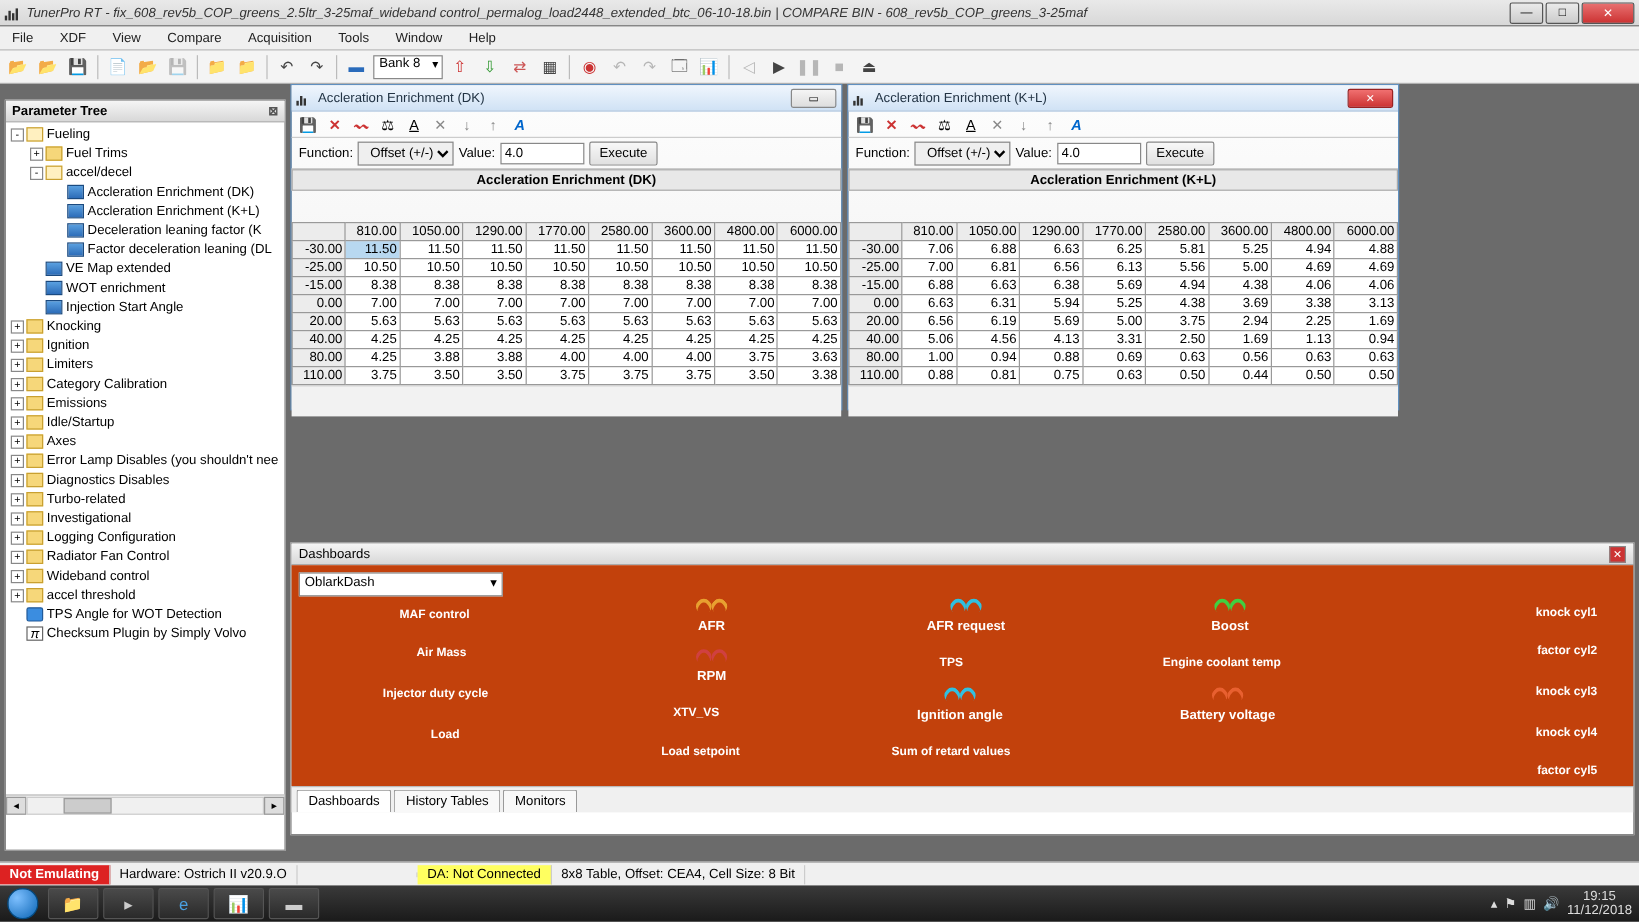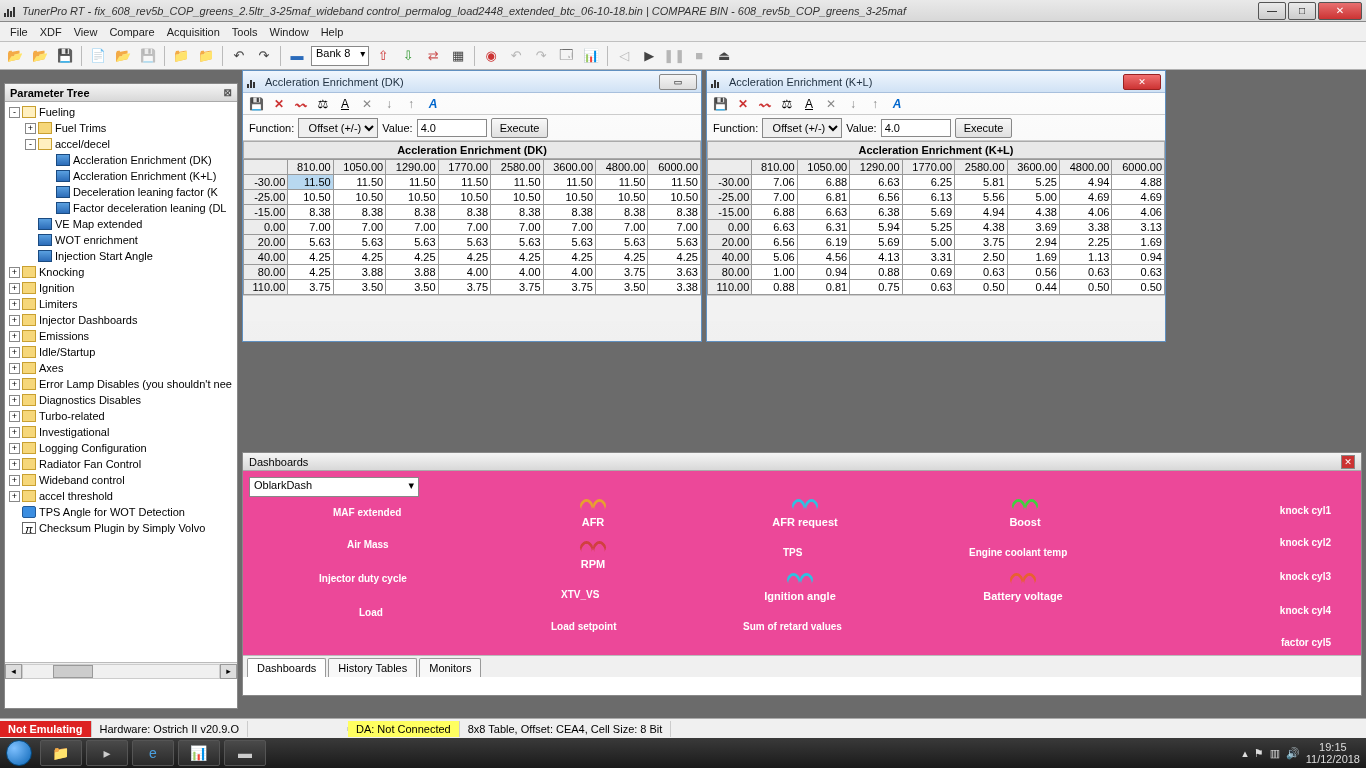--- a/index.html
+++ b/index.html
@@ -8,21 +8,21 @@
 
 .titlebar { height: 22px; background: linear-gradient(#e9e9e9,#d8d8d8); display:flex; align-items:center; padding:0 4px; border-bottom:1px solid #888;}
 .titlebar .icon { width:14px; height:12px; margin-right:4px; display:inline-block; }
 .titlebar .title { flex:1; color:#333; white-space:nowrap; overflow:hidden;font-style:italic; }
 .winbtns { display:flex; gap:2px; }
 .winbtn { width:28px; height:18px; border:1px solid #555; border-radius:2px; display:flex; align-items:center; justify-content:center; background:linear-gradient(#f5f5f5,#ddd); font-size:10px; }
 .winbtn.close { background:linear-gradient(#e87070,#c33); color:#fff; width:44px;}
 .winbtn.mid { background:linear-gradient(#eaeaea,#ccc);}
 
 
-.menubar { height:20px; background:#f0f0f0; display:flex; align-items:center; padding:0 4px; gap:0; border-bottom:1px solid #c0c0c0;}
+.menubar { height:20px; background:#f0f0f0; display:flex; align-items:center; padding:0 4px; gap:10px; border-bottom:1px solid #c0c0c0;}
 .menubar span { padding:2px 6px; color:#222;}
 
 
 .toolbar { height:28px; background:#f4f4f4; border-bottom:1px solid #b0b0b0; display:flex; align-items:center; padding:0 4px; gap:3px;}
 .tbtn { width:22px; height:22px; border:1px solid transparent; display:flex; align-items:center; justify-content:center; color:#444; font-size:13px;}
 .tbtn.disabled{opacity:.35;}
 .sep{width:1px;height:20px;background:#bbb;margin:0 2px;}
 .bankdd{height:20px;border:1px solid #888;background:#fff;padding:0 18px 0 4px;position:relative;}
 .bankdd:after{content:"▾";position:absolute;right:3px;top:1px;font-size:10px;}
 
@@ -59,32 +59,32 @@
 .twnd .thdr .tclose{width:38px;height:16px;border:1px solid #888;background:linear-gradient(#f5f5f5,#ddd);display:flex;align-items:center;justify-content:center;font-size:9px;border-radius:2px;}
 .twnd .thdr .tclose.red{background:linear-gradient(#f07070,#c33);color:#fff;border-color:#922;}
 .ttool{height:22px;display:flex;align-items:center;padding:0 6px;gap:6px;border-bottom:1px solid #ccc;}
 .ttool .ti{width:16px;height:16px;display:flex;align-items:center;justify-content:center;font-size:12px;}
 .trow2{height:26px;display:flex;align-items:center;padding:0 6px;gap:4px;border-bottom:1px solid #ccc;}
 .trow2 select{height:20px;border:1px solid #888;width:80px;text-align:right;}
 .trow2 input{height:18px;border:1px solid #888;width:70px;padding:0 3px;}
 .trow2 button{height:20px;border:1px solid #888;background:linear-gradient(#f8f8f8,#e0e0e0);padding:0 8px;border-radius:2px;}
 .tblwrap{padding:0;}
 .tbltitle{text-align:center;font-weight:bold;background:#e8e8e8;border:1px solid #aaa;padding:2px;}
-table.dt{border-collapse:collapse;width:100%;}
+table.dt{border-collapse:collapse;width:100%;margin-top:26px;}
 table.dt th, table.dt td{border:1px solid #999;padding:1px 2px;text-align:right;font-size:11px;height:15px;background:#fff;}
 table.dt th{background:#ececec;font-weight:normal;}
 table.dt td.sel{background:#b8d8f0;}
 .emptyrow{height:26px;background:#f2f2f2;border-top:1px solid #ccc;}
 
 
 .dash{position:absolute;left:242px;top:382px;right:4px;height:244px;background:#fff;border:1px solid #888;}
 .dash .hdr{height:18px;background:linear-gradient(#f5f5f5,#d8d8d8);border-bottom:1px solid #aaa;padding:2px 6px;display:flex;justify-content:space-between;align-items:center;}
 .dash .hdr b{font-weight:normal;}
 .dash .xb{width:14px;height:14px;border:1px solid #888;background:#c33;color:#fff;display:flex;align-items:center;justify-content:center;font-size:9px;}
-.dashbody{background:#ec4899;height:184px;position:relative;color:#fff;}
+.dashbody{background:#c2410c;height:184px;position:relative;color:#fff;}
 .dashdd{position:absolute;left:6px;top:6px;width:170px;height:20px;background:#fff;color:#000;border:1px solid #888;padding:1px 4px;}
 .dashdd:after{content:"▾";float:right;}
 .gauge{position:absolute;font-size:10px;font-weight:bold;color:#fff;text-align:center;}
 .gaugearc{width:28px;height:14px;margin:0 auto 3px;}
 .arc{display:inline-block;width:13px;height:13px;border:3px solid;border-bottom:none;border-left:none;border-radius:50%;transform:rotate(-45deg);}
 .dashtabs{height:22px;background:#f0f0f0;border-top:1px solid #bbb;display:flex;align-items:flex-end;padding:0 4px;}
 .dashtabs .dtab{padding:3px 9px;border:1px solid #999;border-bottom:none;background:#f8f8f8;margin-right:2px;border-radius:2px 2px 0 0;}
 .dashtabs .dtab.active{background:#fff;font-weight:normal;}
 
 
@@ -237,21 +237,21 @@
           <span>Ignition</span>
         </div>
         <div class="tn ind0">
           <span class="ex">+</span>
           <span class="ficon folder"></span>
           <span>Limiters</span>
         </div>
         <div class="tn ind0">
           <span class="ex">+</span>
           <span class="ficon folder"></span>
-          <span>Injector Dashboards</span>
+          <span>Category Calibration</span>
         </div>
         <div class="tn ind0">
           <span class="ex">+</span>
           <span class="ficon folder"></span>
           <span>Emissions</span>
         </div>
         <div class="tn ind0">
           <span class="ex">+</span>
           <span class="ficon folder"></span>
           <span>Idle/Startup</span>
@@ -627,41 +627,41 @@
     <div class="emptyrow"></div>
   </div>
 
   <div class="dash">
     <div class="hdr">
         <b>Dashboards</b>
         <div class="xb">✕</div>
       </div>
     <div class="dashbody">
       <div class="dashdd">OblarkDash</div>
-      <div class="gauge" style="left:90px;top:36px">MAF extended</div>
+      <div class="gauge" style="left:90px;top:36px">MAF control</div>
       <div class="gauge" style="left:104px;top:68px">Air Mass</div>
       <div class="gauge" style="left:76px;top:102px">Injector duty cycle</div>
       <div class="gauge" style="left:116px;top:136px">Load</div>
 
       <div class="gauge" style="left:320px;top:28px;width:60px"><div class="gaugearc"><span class="arc" style="border-color:#e8a030"></span><span class="arc" style="border-color:#e8a030"></span></div><span>AFR</span></div>
       <div class="gauge" style="left:320px;top:70px;width:60px"><div class="gaugearc"><span class="arc" style="border-color:#d04040"></span><span class="arc" style="border-color:#d04040"></span></div><span>RPM</span></div>
       <div class="gauge" style="left:318px;top:118px">XTV_VS</div>
       <div class="gauge" style="left:308px;top:150px">Load setpoint</div>
 
       <div class="gauge" style="left:522px;top:28px;width:80px"><div class="gaugearc"><span class="arc" style="border-color:#30c0e0"></span><span class="arc" style="border-color:#30c0e0"></span></div><span>AFR request</span></div>
       <div class="gauge" style="left:540px;top:76px">TPS</div>
       <div class="gauge" style="left:512px;top:102px;width:90px"><div class="gaugearc"><span class="arc" style="border-color:#30c0e0"></span><span class="arc" style="border-color:#30c0e0"></span></div><span>Ignition angle</span></div>
       <div class="gauge" style="left:500px;top:150px">Sum of retard values</div>
 
       <div class="gauge" style="left:742px;top:28px;width:80px"><div class="gaugearc"><span class="arc" style="border-color:#40d040"></span><span class="arc" style="border-color:#40d040"></span></div><span>Boost</span></div>
       <div class="gauge" style="left:726px;top:76px">Engine coolant temp</div>
       <div class="gauge" style="left:730px;top:102px;width:100px"><div class="gaugearc"><span class="arc" style="border-color:#e86030"></span><span class="arc" style="border-color:#e86030"></span></div><span>Battery voltage</span></div>
 
       <div class="gauge" style="right:30px;top:34px">knock cyl1</div>
-      <div class="gauge" style="right:30px;top:66px">knock cyl2</div>
+      <div class="gauge" style="right:30px;top:66px">factor cyl2</div>
       <div class="gauge" style="right:30px;top:100px">knock cyl3</div>
       <div class="gauge" style="right:30px;top:134px">knock cyl4</div>
       <div class="gauge" style="right:30px;top:166px">factor cyl5</div>
     </div>
     <div class="dashtabs">
       <div class="dtab active">Dashboards</div>
       <div class="dtab">History Tables</div>
       <div class="dtab">Monitors</div>
     </div>
   </div>

